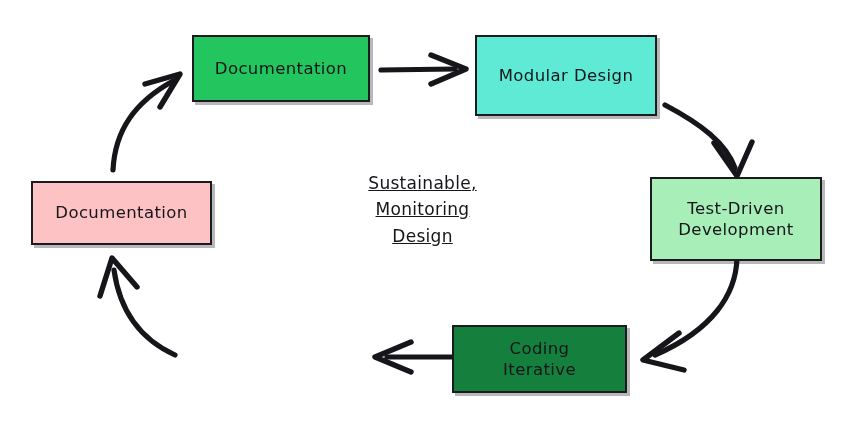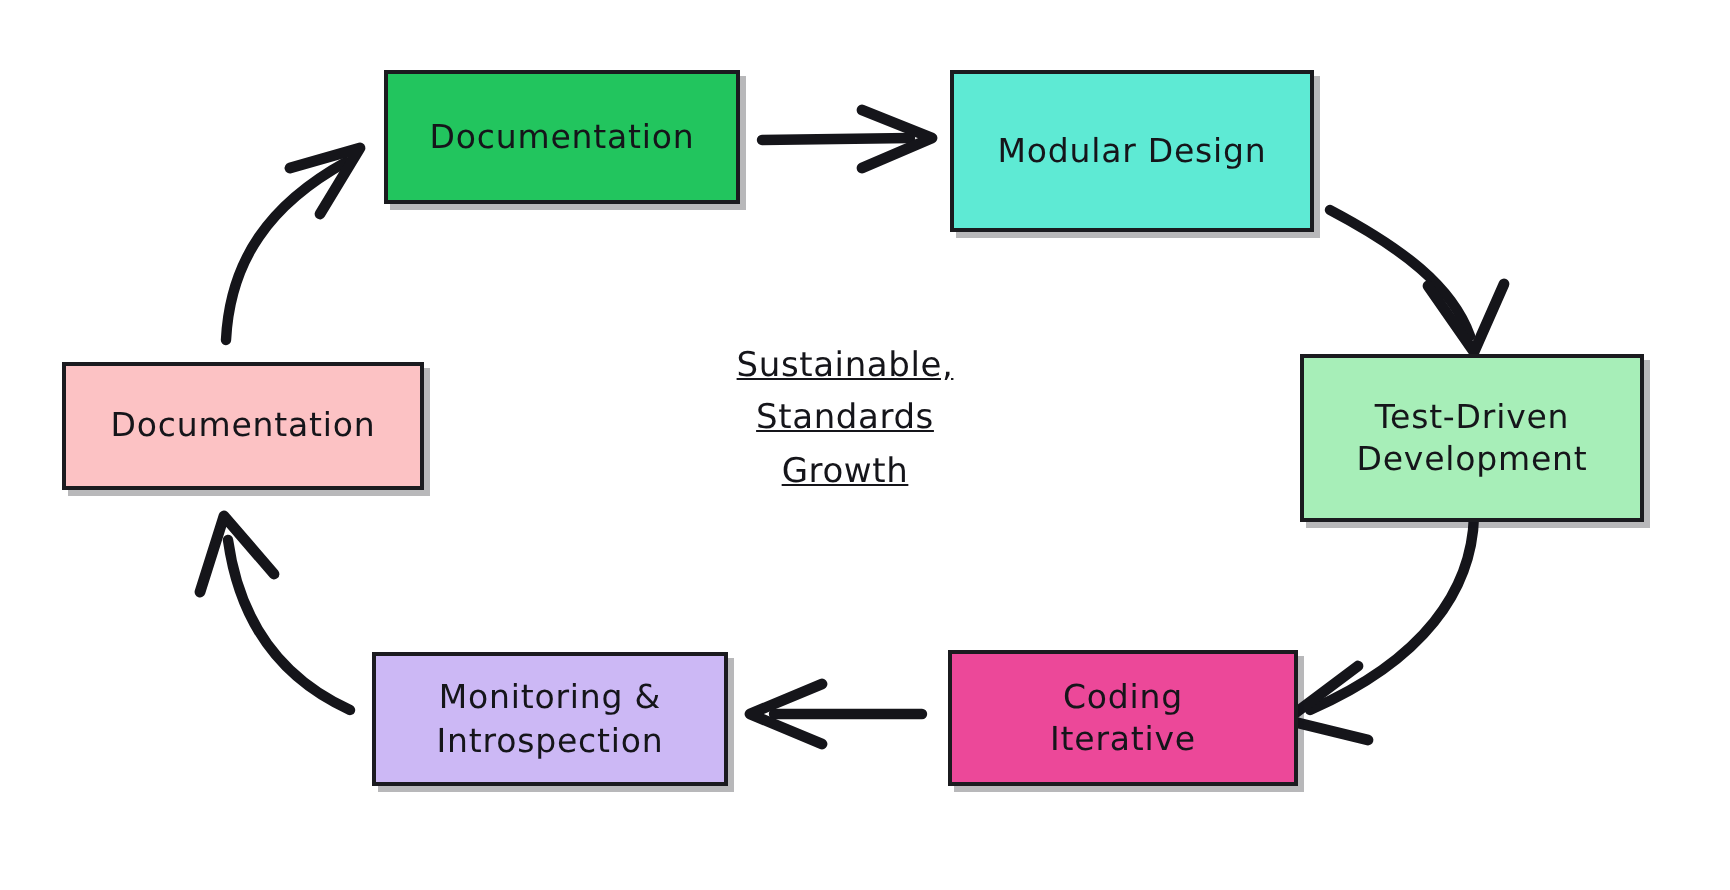--- a/index.html
+++ b/index.html
@@ -24,21 +24,21 @@
     letter-spacing:.4px;
     line-height:1.28;
     box-shadow:3px 3px 0 rgba(20,20,25,.30);
     user-select:none;
   }
   .node span{display:block;padding:0 6px;}
 
   #n-documentation{left:192px;top:35px;width:178px;height:67px;background:#22c55e;}
   #n-modular     {left:475px;top:35px;width:182px;height:81px;background:#5eead4;}
   #n-tdd         {left:650px;top:177px;width:172px;height:84px;background:#a7eeb8;}
-  #n-coding      {left:474px;top:325px;width:175px;height:68px;background:#ec4899;}
+  #n-coding      {left:452px;top:325px;width:175px;height:68px;background:#15803d;}
   #n-monitoring  {left:186px;top:326px;width:178px;height:67px;background:#ccb8f5;}
   #n-specification{left:31px;top:181px;width:181px;height:64px;background:#fcc2c4;}
 
   #center-label{
     position:absolute;left:335px;top:170px;width:175px;
     text-align:center;
     font-family:"DejaVu Sans", sans-serif;
     font-size:17px;line-height:1.55;letter-spacing:.3px;
     color:#15151a;
     user-select:none;
@@ -101,30 +101,24 @@
     </div>
   </div>
 
   <div class="node" id="n-coding">
     <div>
       <span>Coding</span>
       <span>Iterative</span>
     </div>
   </div>
 
-  <div class="node" id="n-monitoring">
-    <div>
-      <span>Monitoring &amp;</span>
-      <span>Introspection</span>
-    </div>
-  </div>
 
   <div class="node" id="n-specification">
     <span>Documentation</span>
   </div>
 
   <div id="center-label">
     <div>Sustainable,</div>
-    <div>Standards</div>
-    <div>Growth</div>
+    <div>Monitoring</div>
+    <div>Design</div>
   </div>
 
 </div>
 
 </body></html>

